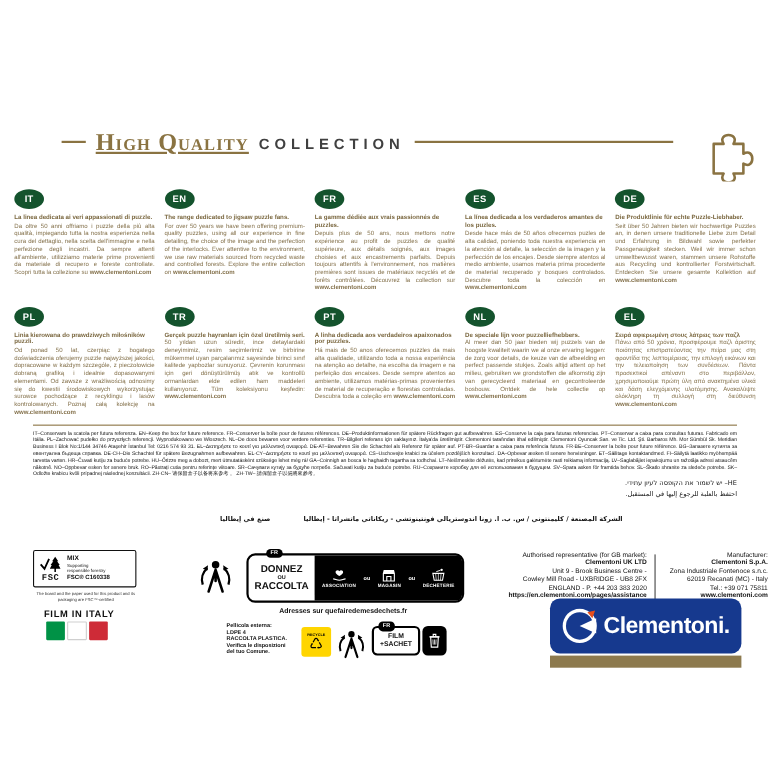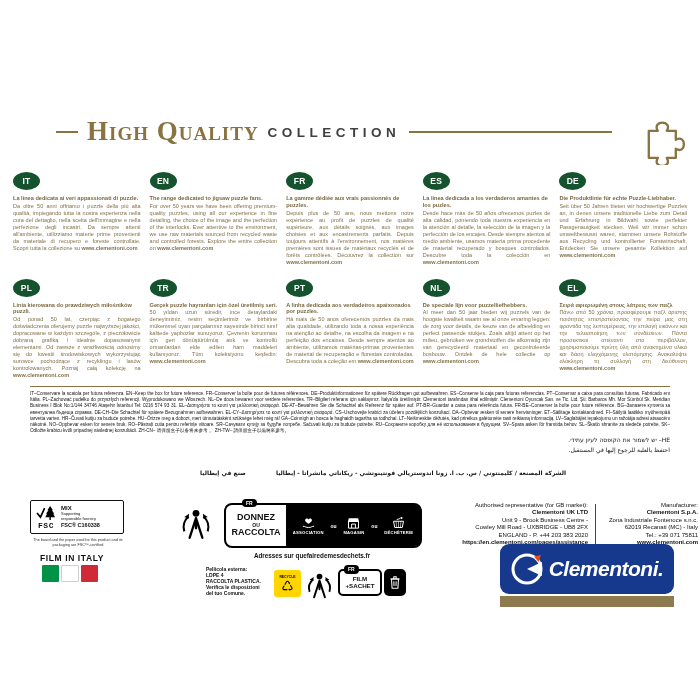--- a/index.html
+++ b/index.html
@@ -2,22 +2,22 @@
 <html><head>
 <meta charset="utf-8">
 <style>
   html,body{margin:0;padding:0;}
   body{width:700px;height:700px;background:#fff;position:relative;overflow:hidden;
        font-family:"Liberation Sans",sans-serif;-webkit-font-smoothing:antialiased;}
   
   .titlebar{position:absolute;top:118px;left:56px;right:88px;display:flex;align-items:center;gap:9px;}
   .gold-dash{width:22px;height:0;border-top:2px solid #8a7342;}
   .gold-line{flex:1;height:0;border-top:2px solid #8a7342;}
-  .title-serif{font-family:"Liberation Serif",serif;font-variant:small-caps;font-size:27px;
-               color:#8a7342;letter-spacing:1px;font-weight:600;line-height:1;}
+  .title-serif{font-family:"Liberation Serif",serif;font-variant:small-caps;font-size:22px;
+               color:#8a7342;letter-spacing:1px;font-weight:600;line-height:1;text-decoration:underline;}
   .title-sans{font-size:13.5px;font-weight:bold;color:#404040;letter-spacing:4.5px;line-height:1;padding-top:3px;}
   .puzzle-icon{position:absolute;top:111px;right:8px;}
   
   .langs{position:absolute;top:172px;left:13px;right:13px;display:grid;
          grid-template-columns:repeat(5,1fr);column-gap:9px;row-gap:13px;}
   .lang{color:#83704a;}
   .badge{width:27px;height:18px;border-radius:50%;background:#14532d;color:#fff;
          font-weight:bold;font-size:8.5px;display:flex;align-items:center;justify-content:center;
          margin-bottom:5px;letter-spacing:.3px;}
   .lang-head{font-weight:bold;font-size:5.6px;line-height:6.8px;color:#7a673f;margin-bottom:1px;}
@@ -66,21 +66,21 @@
   .yl-glyph{font-family:"DejaVu Sans",sans-serif;font-size:14px;line-height:14px;}
   .filmsachet{position:absolute;left:338px;top:69px;display:flex;gap:2px;}
   .fs-white{position:relative;width:44px;height:27px;border:2px solid #000;border-radius:5px;background:#fff;
             display:flex;flex-direction:column;align-items:center;justify-content:center;
             font-size:6.2px;font-weight:800;line-height:6.8px;box-sizing:border-box;}
   .fs-black{width:22px;height:27px;background:#000;border-radius:5px;display:flex;align-items:center;justify-content:center;}
   .auth{position:absolute;left:408px;top:2px;width:180px;text-align:right;font-size:6px;line-height:7.4px;}
   .vdiv{position:absolute;left:595px;top:4px;height:42px;border-left:1px solid #444;}
   .mfr{position:absolute;left:601px;top:2px;width:97px;text-align:right;font-size:6px;line-height:7.4px;}
   .bold{font-weight:bold;}
-  .clem-logo{position:absolute;left:500px;top:44px;width:174px;font-style:italic;}
+  .clem-logo{position:absolute;left:500px;top:44px;width:174px;}
   .clem-blue{height:50px;background:#16398e;border-radius:9px;display:flex;align-items:center;
              justify-content:center;gap:6px;}
   .clem-text{color:#fff;font-weight:bold;font-size:21px;letter-spacing:-.5px;}
   .clem-gold{height:11px;background:#8d7a4e;margin-top:2px;}
 </style>
 </head>
 <body>
 
 <div class="titlebar">
   <div class="gold-dash"></div>

